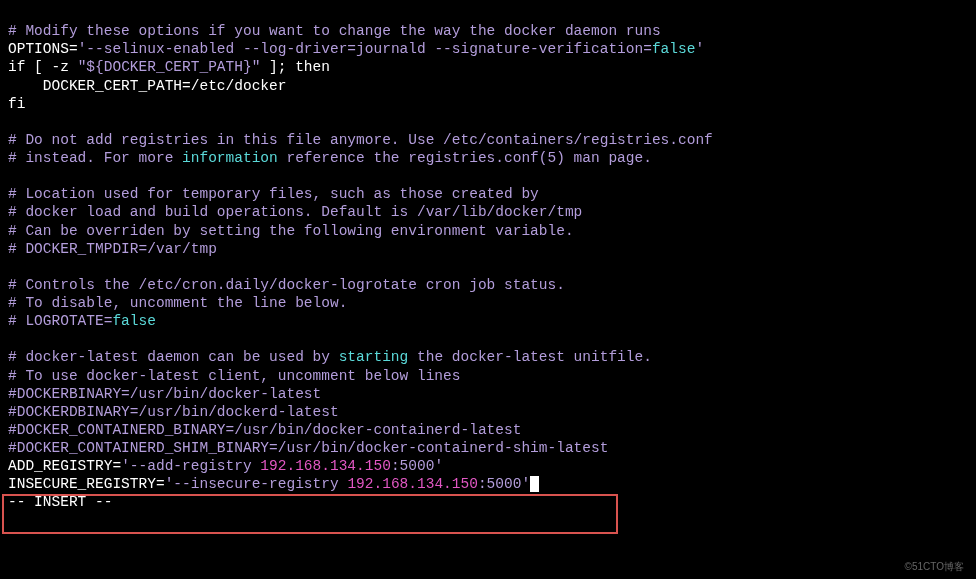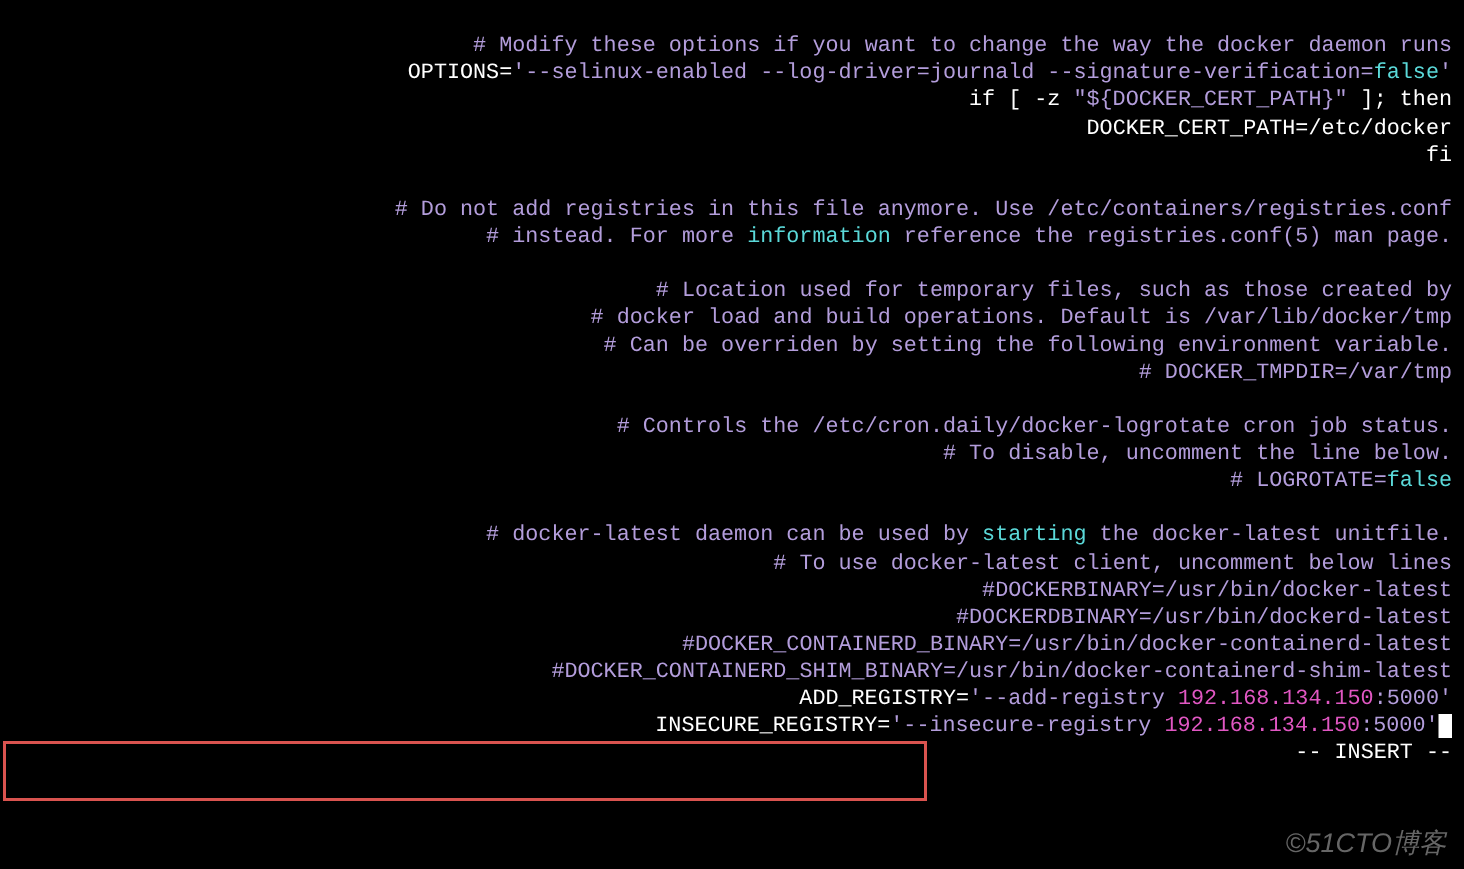--- a/index.html
+++ b/index.html
@@ -1,19 +1,18 @@
 <!DOCTYPE html>
 <html><head>
   <meta charset="utf-8">
   <style>
     * {
       margin: 0;
       padding: 0;
       box-sizing: border-box;
-      text-align: right;
     }
     body {
       background: #000;
       width: 976px;
       height: 579px;
       font-family: "Courier New", Consolas, monospace;
       font-size: 14.5px;
       line-height: 1.25;
       color: #fff;
       padding: 4px 8px;
@@ -41,23 +40,22 @@
       width: 9px;
       height: 16px;
       background: #fff;
       vertical-align: text-bottom;
     }
     .watermark {
       position: absolute;
       bottom: 6px;
       right: 12px;
       color: #666;
-      font-size: 18px;
+      font-size: 10px;
       font-family: sans-serif;
-      font-style: italic;
     }
   </style>
 </head>
 <body>
 
 <div class="terminal">
 <span class="comment"># Modify these options if you want to change the way the docker daemon runs</span>
 <span>OPTIONS=</span><span class="string">'--selinux-enabled --log-driver=journald --signature-verification=</span><span class="false-val">false</span><span class="string">'</span>
 <span>if</span><span> [ -z </span><span class="string">"${DOCKER_CERT_PATH}"</span><span> ]; then</span>
 <span>    DOCKER_CERT_PATH=/etc/docker</span>

